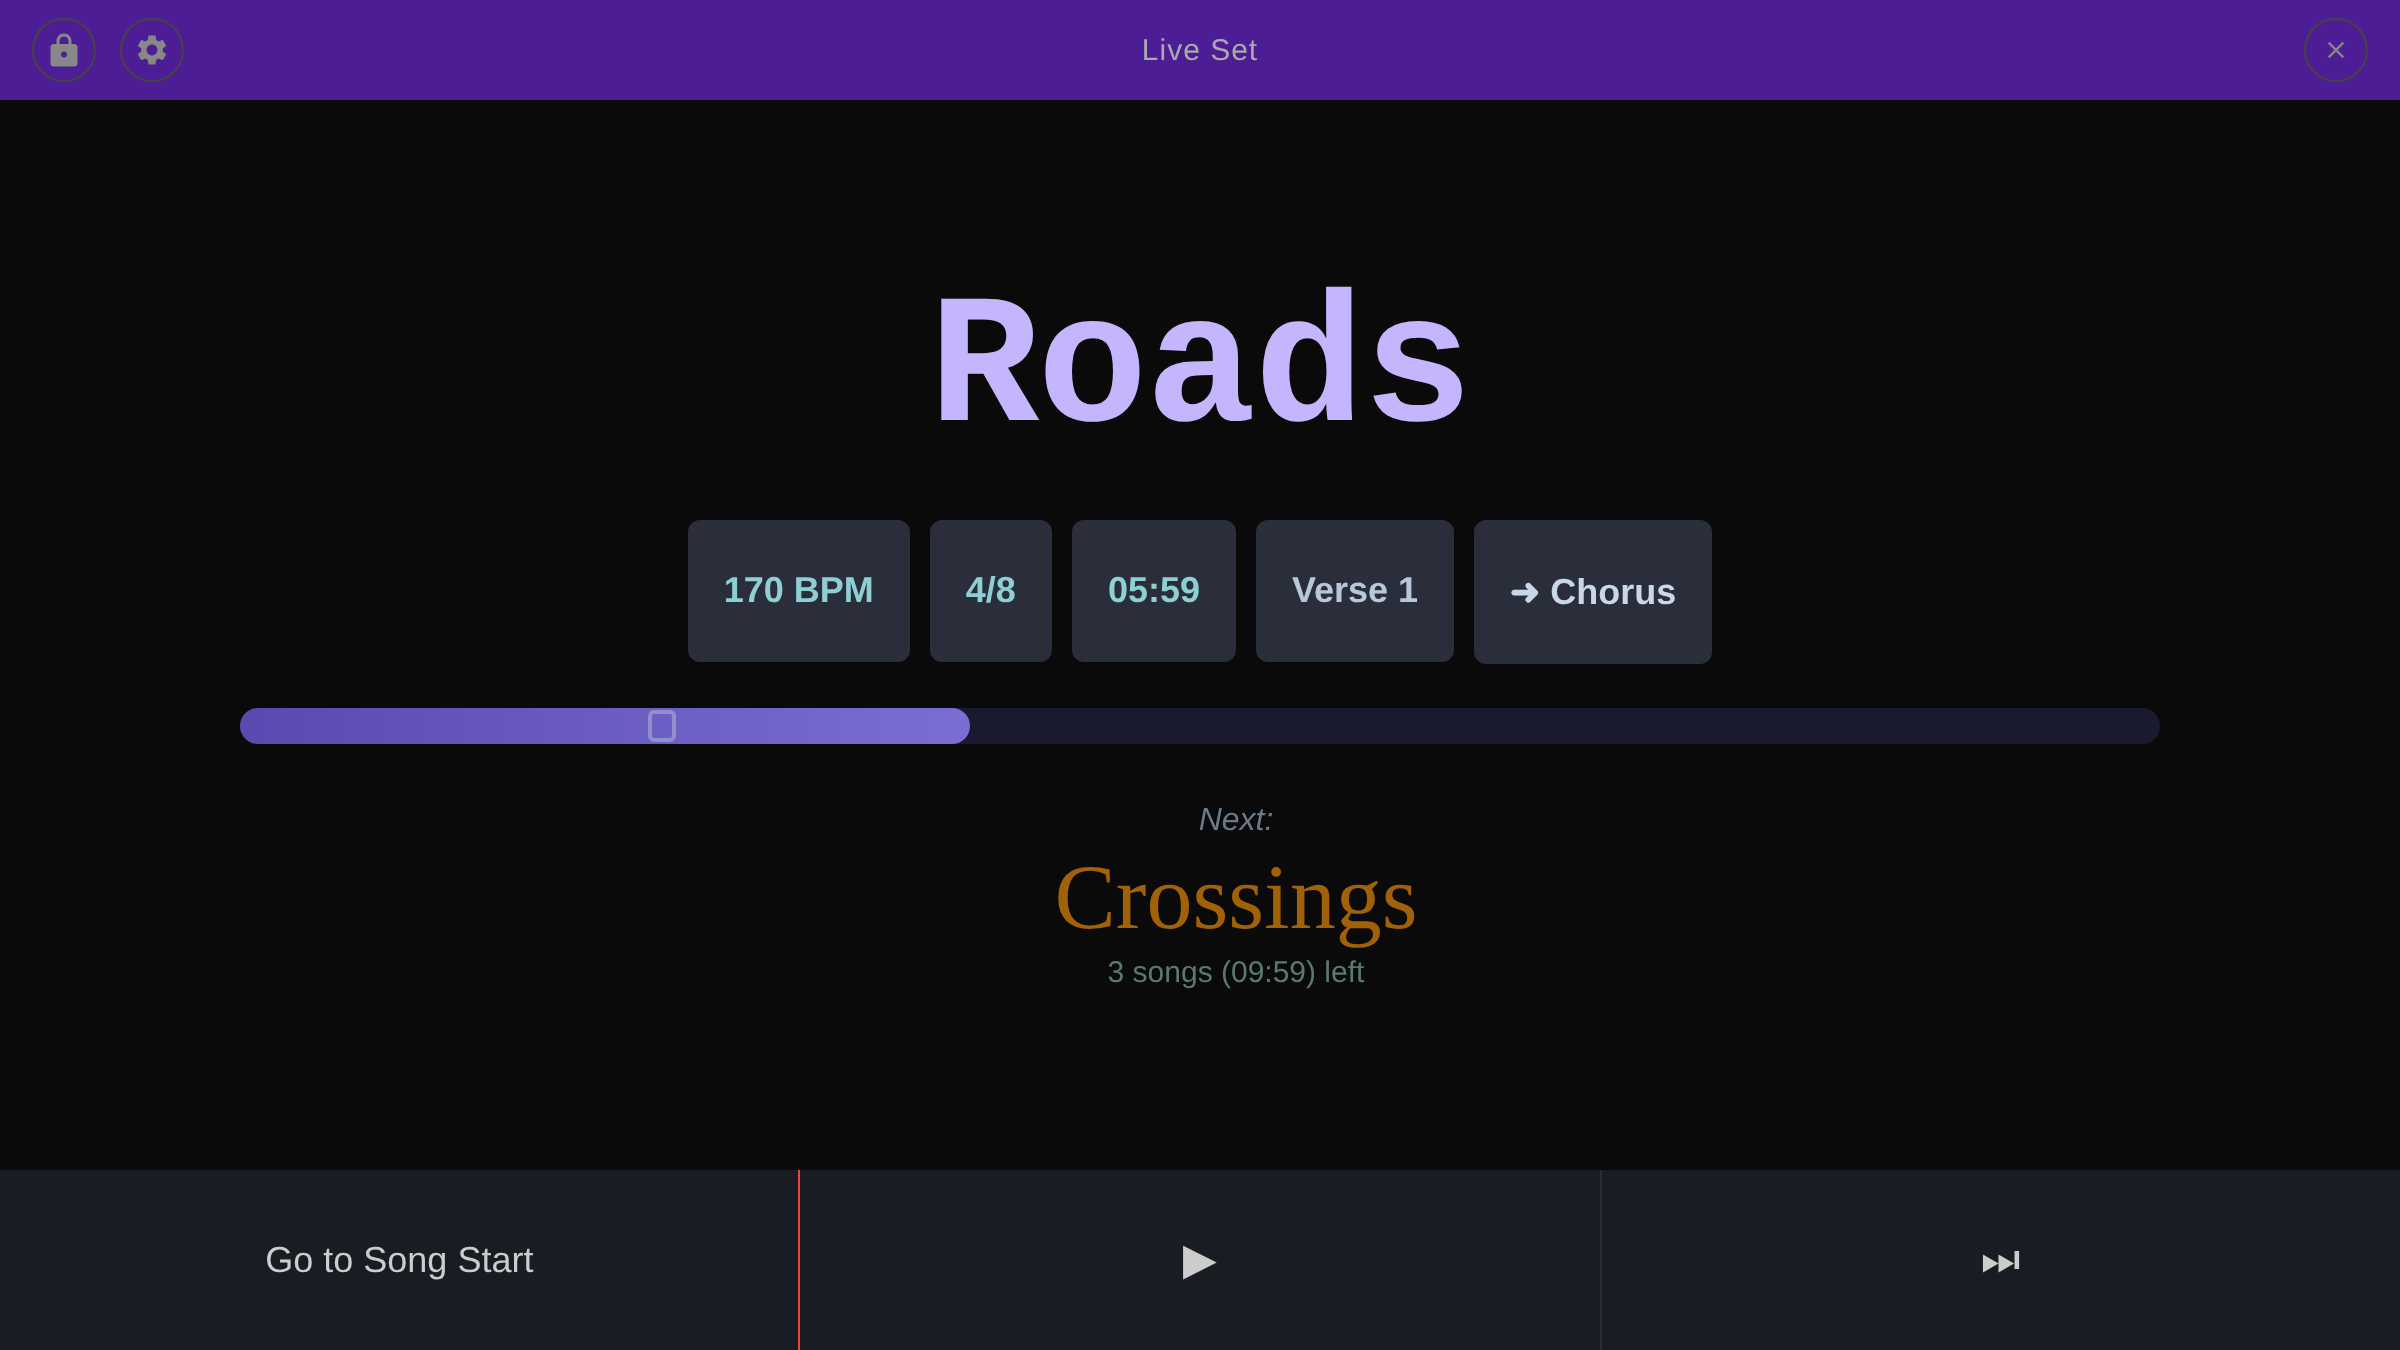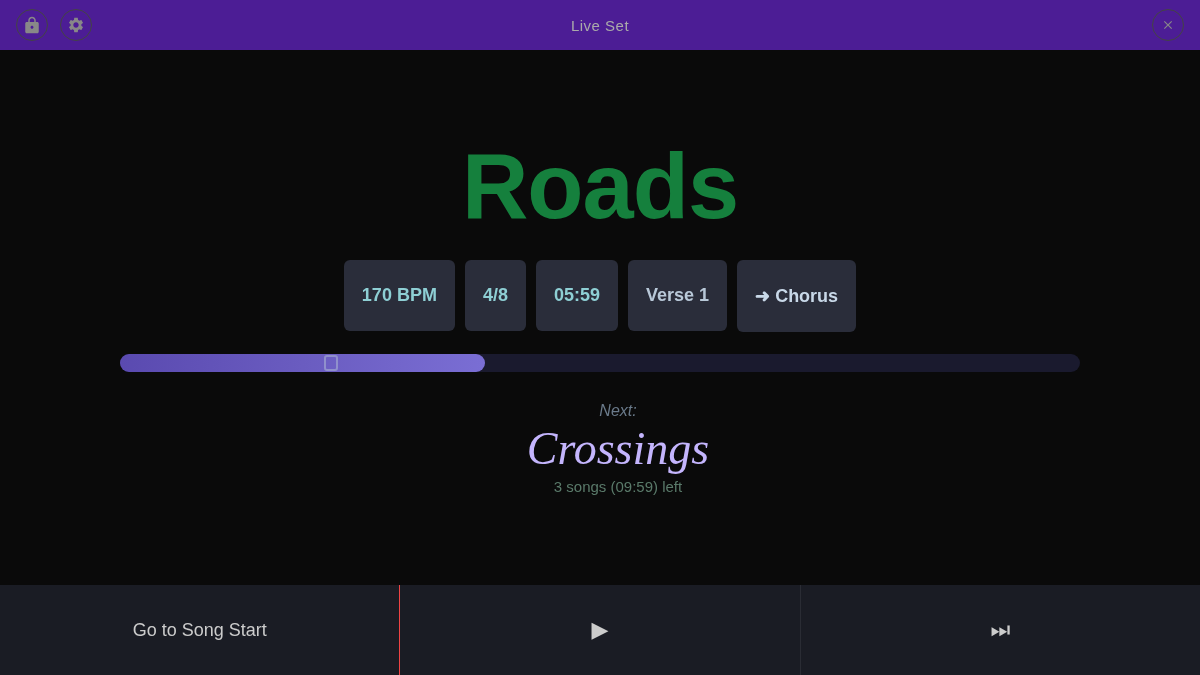--- a/index.html
+++ b/index.html
@@ -70,22 +70,22 @@
       display: flex;
       flex-direction: column;
       align-items: center;
       justify-content: center;
       gap: 0;
     }
 
     .song-title {
       font-size: 92px;
       font-weight: bold;
-      color: #15803d;
-      font-family: Liberation Sans, sans-serif;
+      color: #c4b5fd;
+      font-family: Liberation Mono, monospace;
       letter-spacing: -1px;
       margin-bottom: 28px;
       line-height: 1;
     }
 
     
     .info-row {
       display: flex;
       align-items: center;
       gap: 10px;
@@ -170,25 +170,24 @@
     .next-label {
       font-family: Arial, sans-serif;
       font-size: 16px;
       color: #6a7a8a;
       margin-bottom: 4px;
       font-style: italic;
     }
 
     .next-song {
       font-size: 46px;
-      color: #c4b5fd;
+      color: #a16207;
       font-family: Georgia, serif;
       margin-bottom: 4px;
       line-height: 1.1;
-      font-style: italic;
     }
 
     .next-info {
       font-family: Arial, sans-serif;
       font-size: 15px;
       color: #5a7a6a;
     }
 
     
     .footer {

